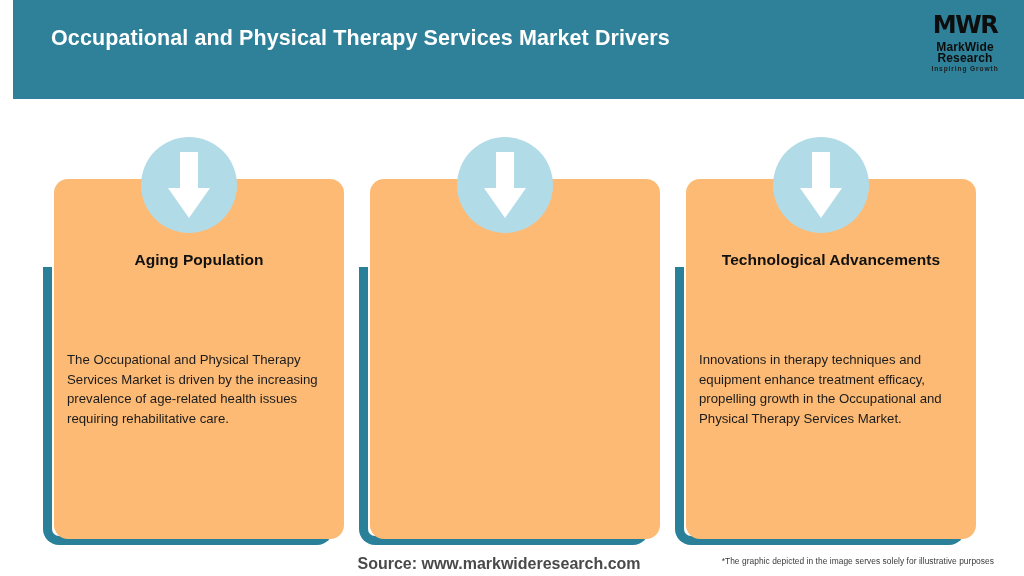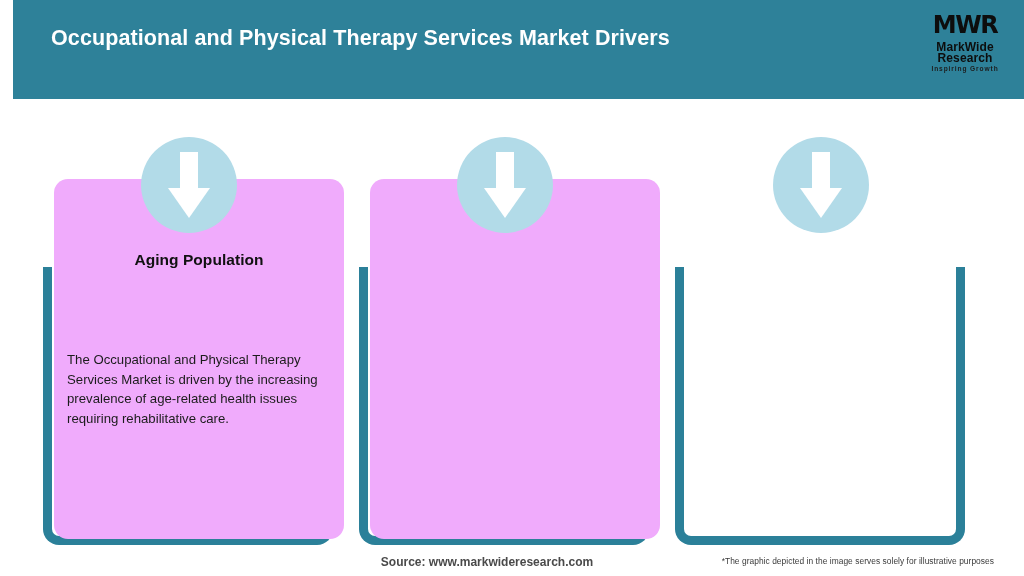--- a/index.html
+++ b/index.html
@@ -146,21 +146,21 @@
     border-top: 30px solid #ffffff;
   }
 
   
   .card {
     position: absolute;
     left: 14px;
     top: 80px;
     width: 290px;
     height: 360px;
-    background: #f0abfc;
+    background: #fdba74;
     border-radius: 14px;
     z-index: 2;
     box-sizing: border-box;
   }
   .card-title {
     position: absolute;
     left: 0;
     top: 72px;
     width: 100%;
     text-align: center;
@@ -181,23 +181,24 @@
     margin-top: 21px;
   }
 
   
   .source {
     position: absolute;
     left: 0;
     top: 555px;
     width: 974px;
     text-align: center;
-    font-size: 12px;
+    font-size: 16px;
     font-weight: bold;
     color: #4a4a4a;
+    padding-left: 12px;
   }
   .disclaimer {
     position: absolute;
     right: 30px;
     top: 556px;
     font-size: 8.4px;
     color: #3a3a3a;
     letter-spacing: 0.05px;
     white-space: nowrap;
   }
@@ -238,20 +239,24 @@
     <div class="circle">
       <div class="arrow">
         <div class="arrow-stem"></div>
         <div class="arrow-head"></div>
       </div>
     </div>
   </div>
 
   <div class="card-group g3">
     <div class="frame"></div>
+    <div class="card">
+      <div class="card-title">Technological Advancements</div>
+      <div class="card-body">Innovations in therapy techniques and equipment enhance treatment efficacy, propelling growth in the Occupational and Physical Therapy Services Market.</div>
+    </div>
     <div class="circle">
       <div class="arrow">
         <div class="arrow-stem"></div>
         <div class="arrow-head"></div>
       </div>
     </div>
   </div>
 
 </div>
 

